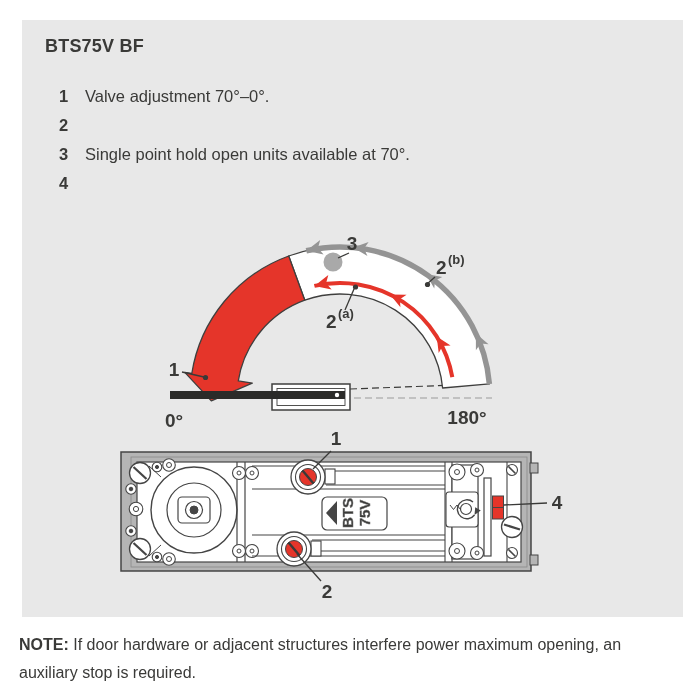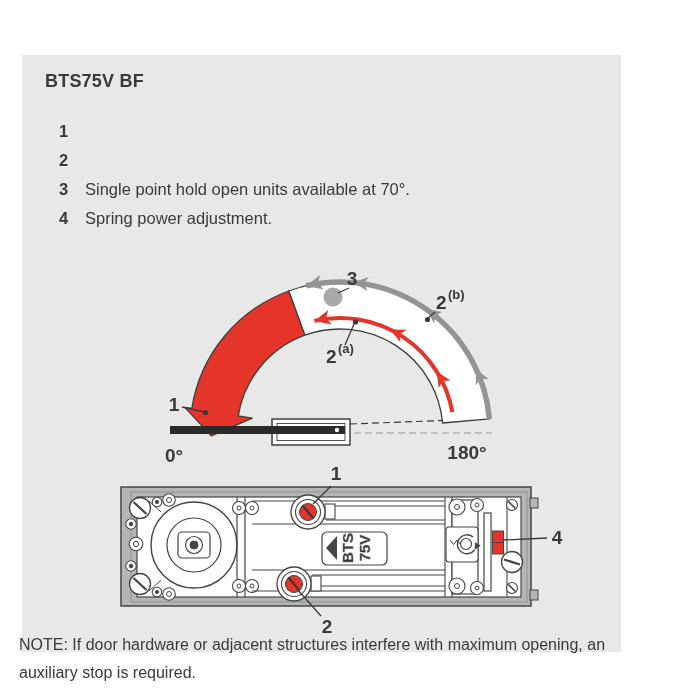--- a/index.html
+++ b/index.html
@@ -1,55 +1,55 @@
 <!DOCTYPE html>
 <html><head>
 <meta charset="utf-8">
 <style>
   html,body{margin:0;padding:0;background:#ffffff;}
   .page{position:relative;width:700px;height:700px;background:#ffffff;overflow:hidden;
         font-family:"Liberation Sans",sans-serif;color:#3a3a38;}
-  .panel{position:absolute;left:22px;top:20px;width:599px;height:597px;background:#e8e8e8;margin-top:35px;}
+  .panel{position:absolute;left:22px;top:20px;width:661px;height:597px;background:#e8e8e8;}
   .title{position:absolute;left:23px;top:16px;font-size:18px;font-weight:700;letter-spacing:.2px;}
   .list{position:absolute;left:37px;top:62px;font-size:16.5px;line-height:29px;}
   .row{display:flex;}
   .row .num{width:26px;font-weight:700;flex:0 0 26px;}
   .row .prefix{font-weight:700;margin-right:5px;}
   .row .prefix:empty{display:none;}
   .arc-svg{position:absolute;left:108px;top:202px;width:430px;height:210px;}
   .mech-svg{position:absolute;left:78px;top:405px;width:480px;height:185px;}
   svg text{font-family:"Liberation Sans",sans-serif;fill:#3a3a38;}
   .dlabel{font-size:19px;font-weight:700;}
   .dsup{font-size:13px;font-weight:700;}
   .plate-text{font-size:15px;font-weight:700;}
   .note{position:absolute;left:19px;top:631px;width:648px;font-size:16px;line-height:28px;}
-  .note b{font-weight:400;}
+  .note b{font-weight:700;}
 </style>
 </head>
 <body>
 
 <div class="page">
   <div class="panel">
 
     <div class="title">BTS75V BF</div>
 
     <div class="list">
       <div class="row">
         <span class="num">1</span>
+        <span><span>Valve adjustment 70°–0°.</span></span>
       </div>
       <div class="row">
         <span class="num">2</span>
       </div>
       <div class="row">
         <span class="num">3</span>
         <span><span>Single point hold open units available at 70°.</span></span>
       </div>
       <div class="row">
         <span class="num">4</span>
-        <span><span>Spring power adjustment.</span></span>
       </div>
     </div>
 
     <svg class="arc-svg" viewBox="0 0 430 210">
 
       <line x1="220" y1="167" x2="352" y2="162" stroke="#3a3a38" stroke-width="1.2" stroke-dasharray="7,4"></line>
       <line x1="224" y1="176" x2="362" y2="176" stroke="#9a9a9a" stroke-width="1.2" stroke-dasharray="7,4"></line>
 
       <path d="M 359.4 161.9 A 150 150 0 0 0 158.7 34.0 L 174.8 78.2 A 103 103 0 0 1 312.6 166.0 Z" fill="#ffffff" stroke="#3f3f3e" stroke-width="1.3" stroke-linejoin="round"></path>
 
@@ -217,15 +217,15 @@
       <line x1="197" y1="129" x2="221" y2="156" stroke="#3a3a38" stroke-width="1.3"></line>
       <line x1="404" y1="80" x2="447" y2="78" stroke="#3a3a38" stroke-width="1.3"></line>
       <text x="236" y="20" text-anchor="middle" class="dlabel">1</text>
       <text x="227" y="173" text-anchor="middle" class="dlabel">2</text>
       <text x="457" y="84" text-anchor="middle" class="dlabel">4</text>
     </svg>
   </div>
 
   <div class="note">
     <b>NOTE:</b>
-    <span>If door hardware or adjacent structures interfere with maximum opening, an auxiliary stop is required.</span>
+    <span>If door hardware or adjacent structures interfere power maximum opening, an auxiliary stop is required.</span>
   </div>
 </div>
 
 </body></html>

